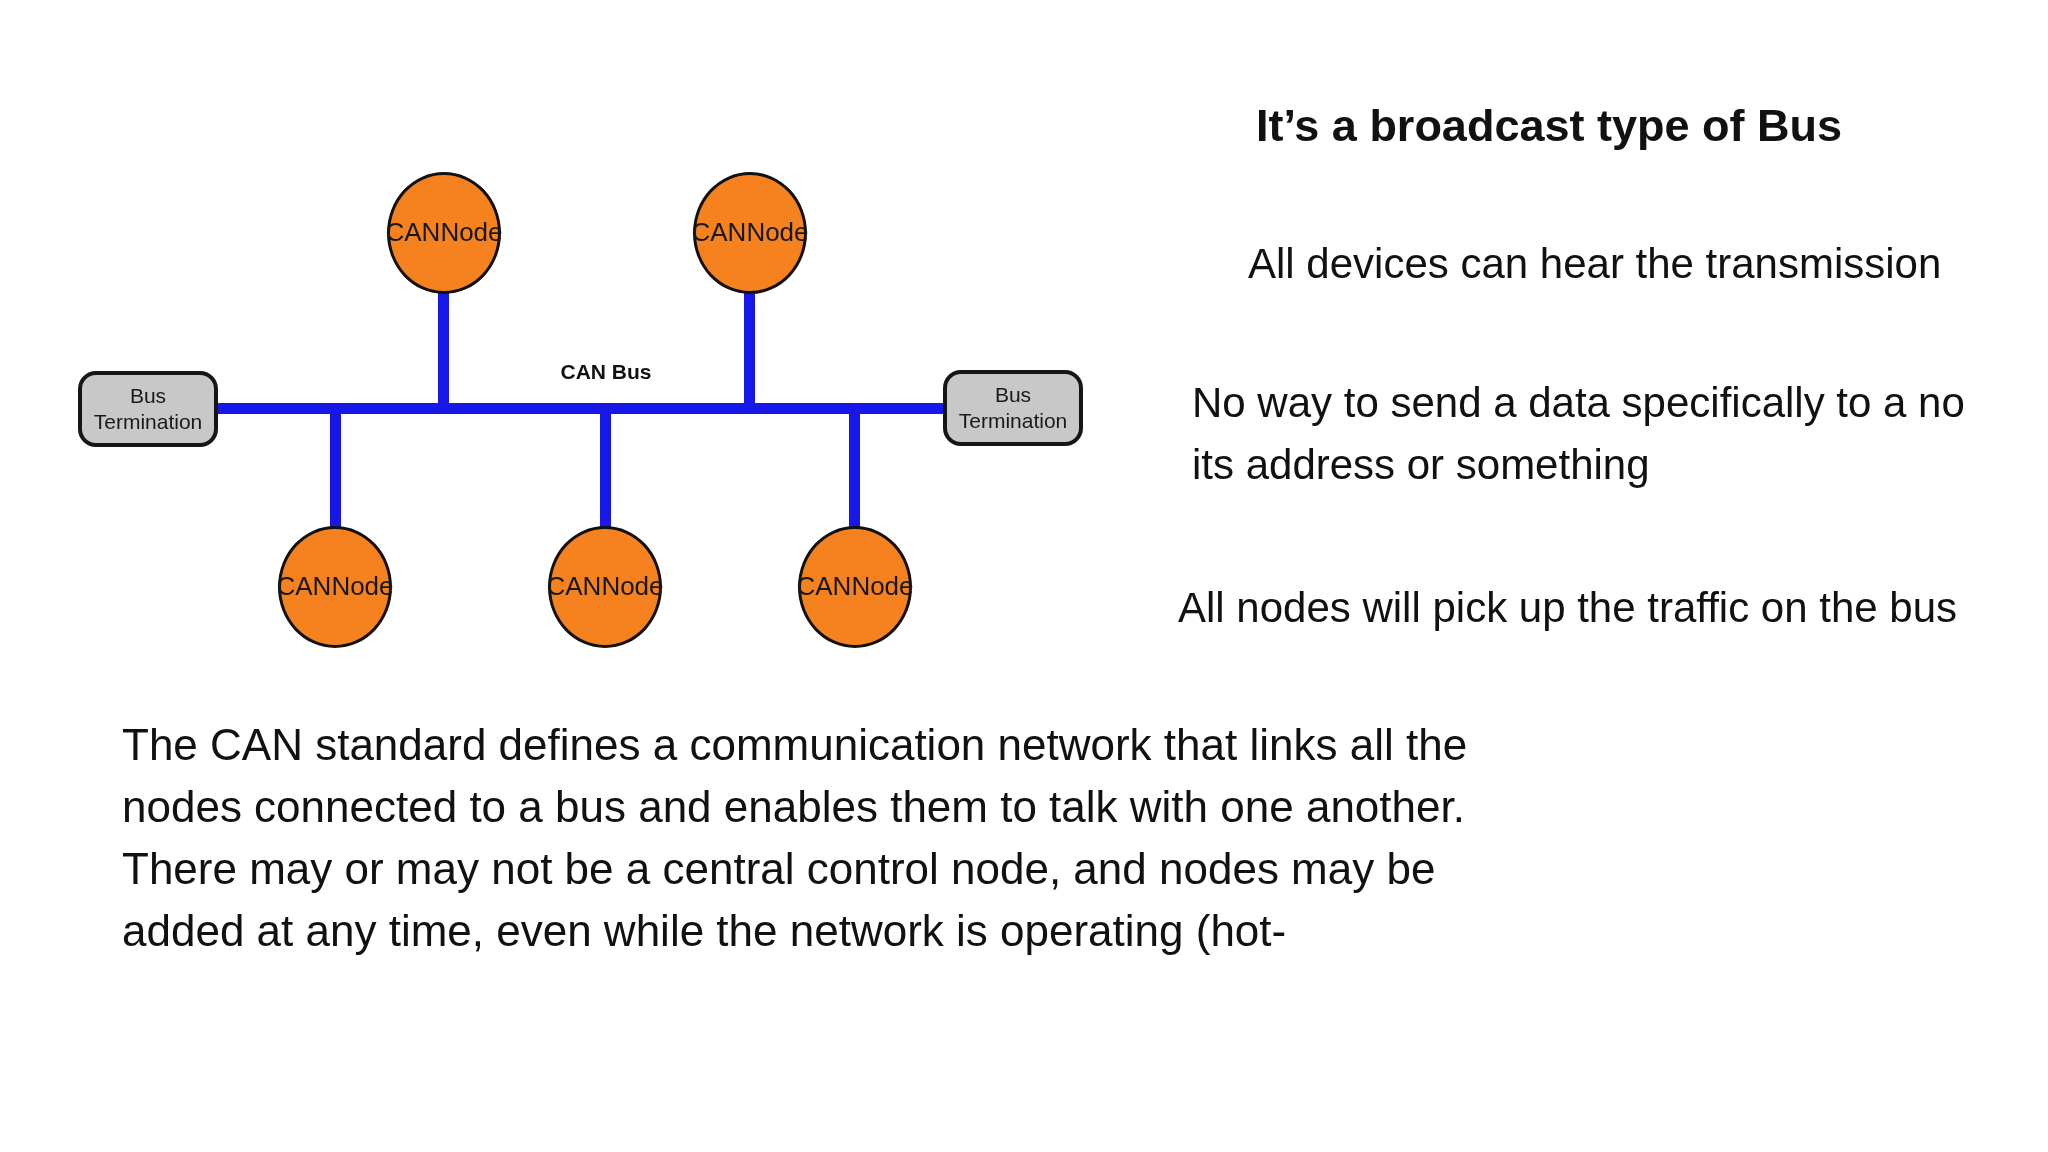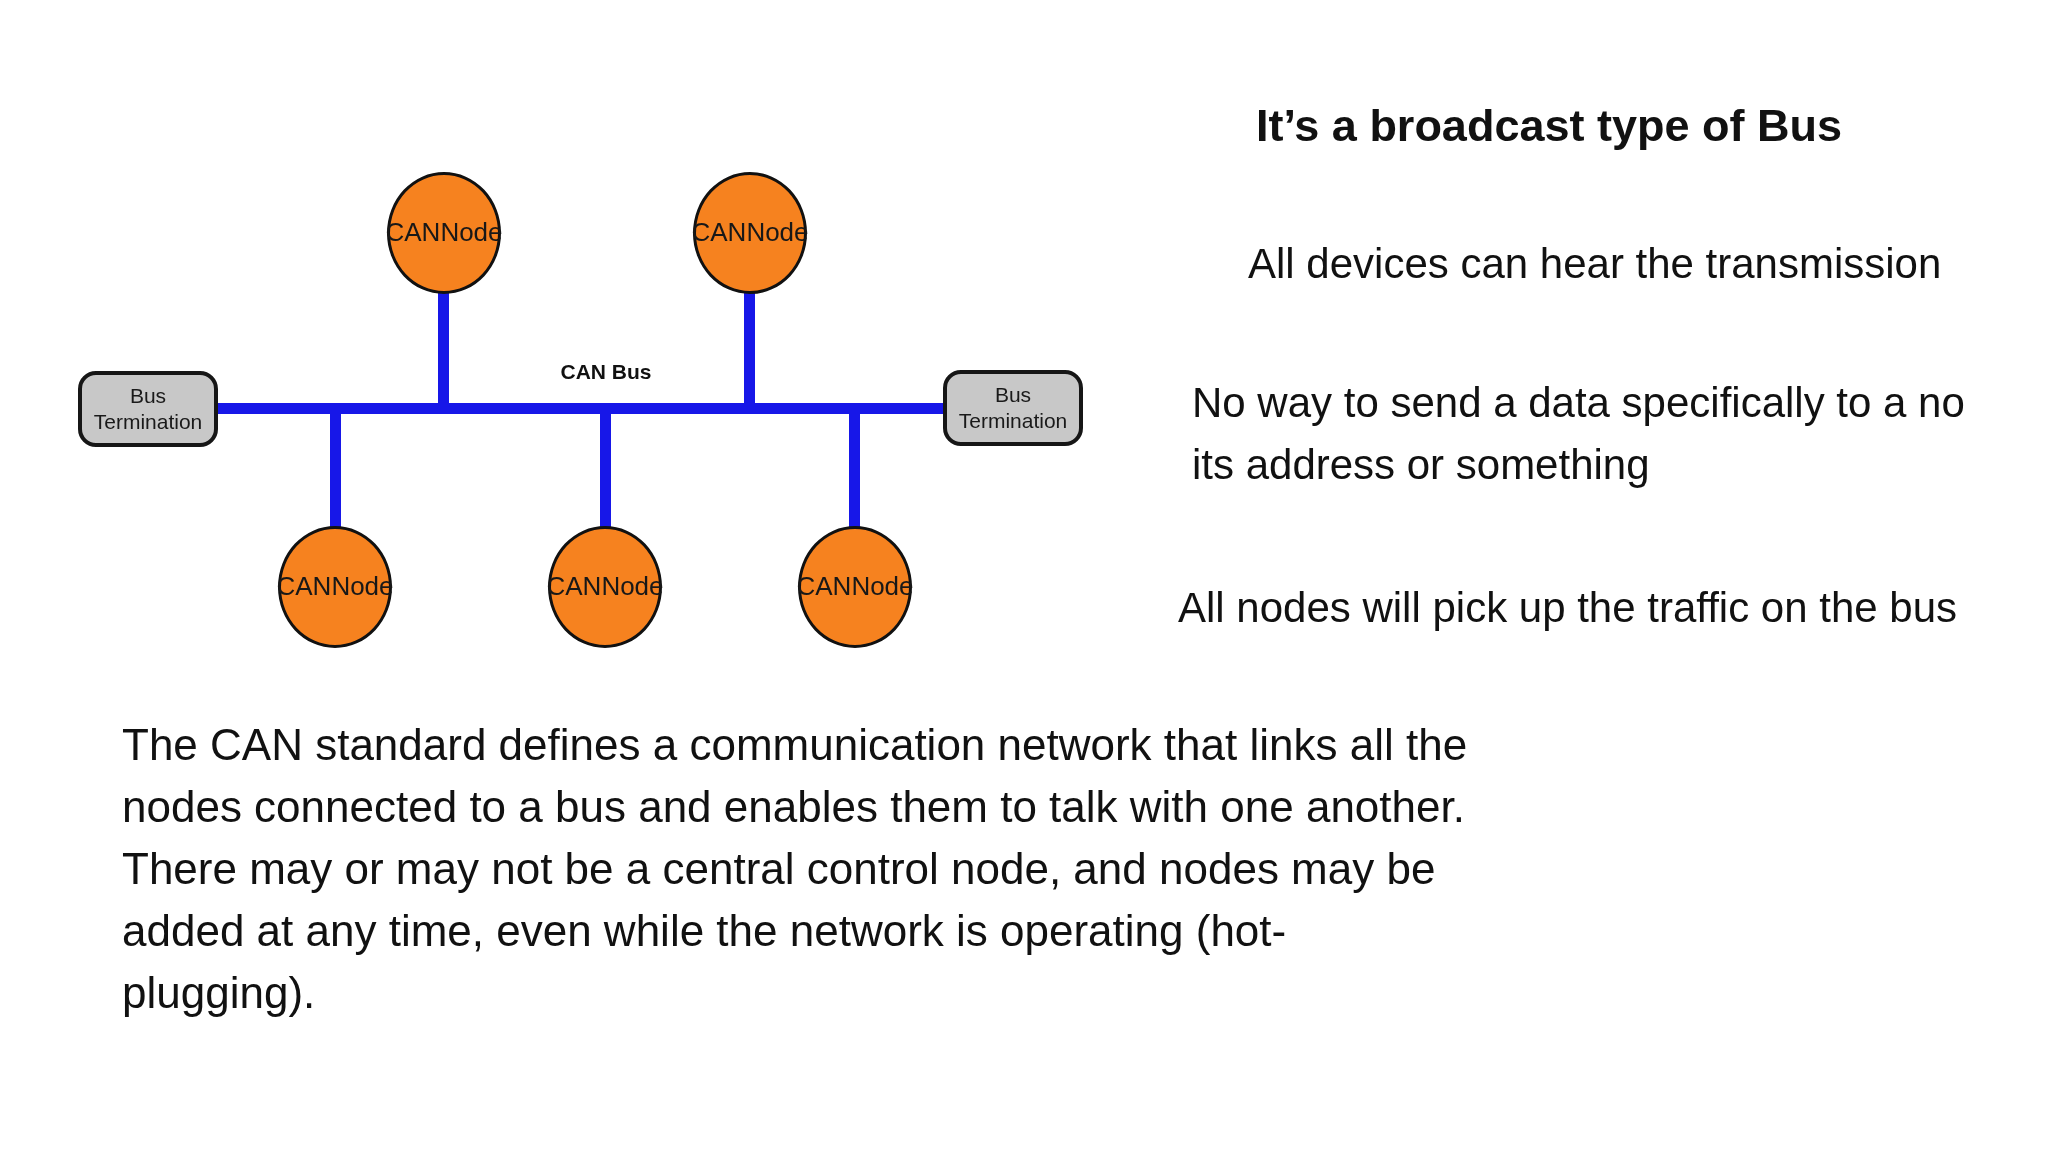--- a/index.html
+++ b/index.html
@@ -168,17 +168,16 @@
     <div>No way to send a data specifically to a no</div>
     <div>its address or something</div>
   </div>
   <div class="rc-point" id="rc-point3">All nodes will pick up the traffic on the bus</div>
 
   <div class="paragraph">
     <div>The CAN standard defines a communication network that links all the</div>
     <div>nodes connected to a bus and enables them to talk with one another.</div>
     <div>There may or may not be a central control node, and nodes may be</div>
     <div>added at any time, even while the network is operating (hot-</div>
-    <div>plugging).</div>
   </div>
 
 
 </div>
 
 </body></html>

